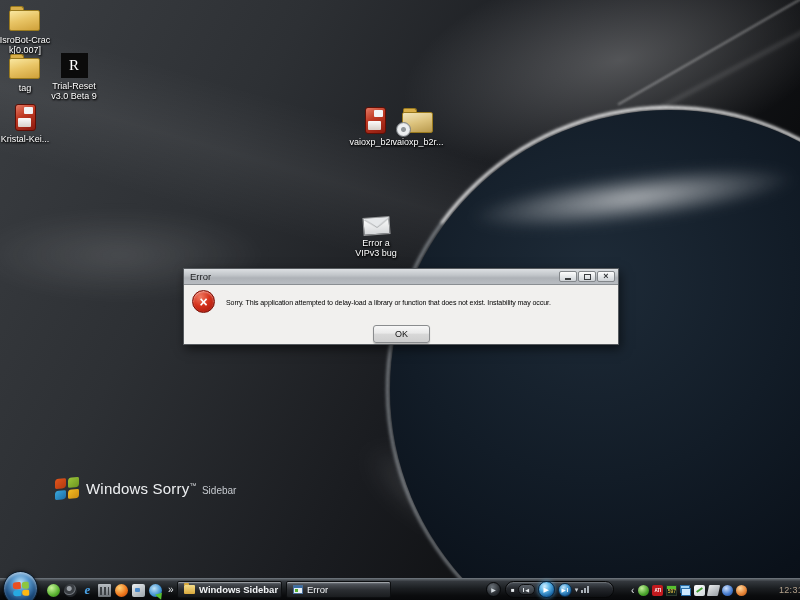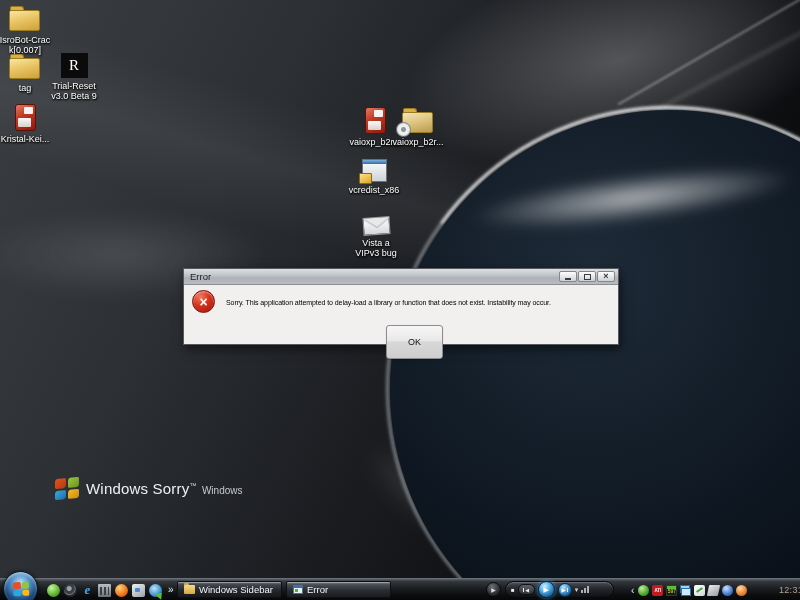--- a/index.html
+++ b/index.html
@@ -100,25 +100,25 @@
   .ctl .g-min { width:6px; height:2px; background:#3a3d40; margin-top:5px; }
   .ctl .g-max { width:7px; height:6px; border:1px solid #3a3d40; }
   .ctl.cls span { font-size:9px; font-weight:bold; color:#2f3235; line-height:1; }
   .err-ico { position:absolute; left:8px; top:21px; width:23px; height:23px; border-radius:50%;
           background:radial-gradient(circle at 35% 28%,#f07a62 0%,#d5311b 45%,#9c130a 100%);
           border:1px solid #7a0f06; box-shadow:inset 0 1px 2px rgba(255,255,255,.55);
           color:#fff; display:flex; align-items:center; justify-content:center;
           font-size:14px; font-weight:bold; }
   .dlg-msg { position:absolute; left:42px; top:29px; white-space:nowrap; font-size:8px;
           letter-spacing:-0.1px; color:#000; transform:scaleX(.88); transform-origin:0 0; }
-  .ok-btn { position:absolute; left:189px; top:56px; width:57px; height:34px;
+  .ok-btn { position:absolute; left:189px; top:56px; width:57px; height:18px;
           border:1px solid #8a8c8e; border-radius:3px;
           background:linear-gradient(#f7f7f7,#e9e9e9 45%,#d8d8d8 50%,#cecece);
           font-size:9px; color:#111; display:flex; align-items:center; justify-content:center;
-          box-shadow:0 1px 1px rgba(0,0,0,.25);margin-left:13px; }
+          box-shadow:0 1px 1px rgba(0,0,0,.25); }
 
   
   .taskbar { position:absolute; left:0; top:578px; width:800px; height:22px;
           background:linear-gradient(#5b6167 0%,#33373c 12%,#1b1e21 45%,#0b0c0e 78%,#07080a 100%);
           border-top:1px solid #697077; }
   .start-orb { position:absolute; left:3px; top:-8px; width:35px; height:35px; border-radius:50%;
           background:radial-gradient(circle at 50% 32%,#b9e0f7 0%,#5596cc 30%,#1c4a7b 62%,#0a1e33 100%);
           border:1px solid #0c1824;
           box-shadow:0 1px 4px rgba(0,0,0,.7), inset 0 2px 3px rgba(255,255,255,.55); }
   .start-flag { position:absolute; left:50%; top:50%; width:16px; height:14px;
@@ -143,21 +143,21 @@
   .qi-globe:after { content:""; position:absolute; right:-2px; bottom:-1px; width:0; height:0;
           border-left:4px solid transparent; border-right:4px solid transparent;
           border-top:6px solid #58c030; transform:rotate(-140deg); }
   .ql-chev { color:#e8ecef; font-size:10px; line-height:22px; margin-left:2px; }
 
   .tb-btn { position:absolute; top:2px; height:17px; border-radius:2px; border:1px solid #0d0f11;
           background:linear-gradient(#70767d 0%,#42464c 18%,#24272b 55%,#16181b 100%);
           box-shadow:inset 0 1px 0 rgba(255,255,255,.3);
           display:flex; align-items:center; gap:4px; padding:0 6px;
           color:#f2f4f6; font-size:9.5px; white-space:nowrap; overflow:hidden; }
-  .tb-btn.b1 { left:177px; width:105px; }
+  .tb-btn.b1 { left:177px; width:105px;font-weight:bold; }
   .tb-btn.b2 { left:286px; width:105px;
           background:linear-gradient(#7d838a 0%,#4a4e54 18%,#2a2d31 55%,#1a1c1f 100%); }
   .mfolder { width:11px; height:9px; position:relative; flex:0 0 auto;
           background:linear-gradient(#f4dc8a,#d8a83c); border-radius:1px; }
   .mfolder:before { content:""; position:absolute; left:0; top:-2px; width:5px; height:2px;
           background:#d8a83c; border-radius:1px 1px 0 0; }
   .mwin { width:10px; height:9px; position:relative; flex:0 0 auto;
           background:#e8f0f8; border:1px solid #4a6f9a; }
   .mwin:before { content:""; position:absolute; left:0; top:0; right:0; height:2px; background:#3a6ea5; }
   .mwin:after { content:""; position:absolute; left:1px; bottom:1px; width:3px; height:3px; background:#58b030; }
@@ -230,21 +230,21 @@
 
     <div class="brand">
       <div class="brand-flag">
         <span class="bf1"></span>
           <span class="bf2"></span>
           <span class="bf3"></span>
           <span class="bf4"></span>
       </div>
       <div>
         <span class="brand-text">Windows Sorry</span><span class="brand-tm">™</span>
-        <span class="brand-ed">Windows</span>
+        <span class="brand-ed">Sidebar</span>
       </div>
     </div>
   </div>
 
   <div class="dicon" style="left:-10px;top:2px">
     <div class="art">
         <div class="ifolder">
           <span class="tab"></span>
           <span class="body"></span>
         </div>
@@ -308,40 +308,28 @@
           <span class="tab"></span>
           <span class="body"></span>
           <span class="disc"></span>
         </div>
       </div>
     <div class="lbl">
         <span>vaioxp_b2r...</span>
         <span></span>
       </div>
   </div>
-  <div class="dicon" style="left:339px;top:152px">
-    <div class="art">
-        <div class="isetup">
-          <span class="bar"></span>
-          <span class="wiz"></span>
-        </div>
-      </div>
-    <div class="lbl">
-        <span>vcredist_x86</span>
-        <span></span>
-      </div>
-  </div>
   <div class="dicon" style="left:341px;top:205px">
     <div class="art">
         <div class="ienv">
           <span class="flap"></span>
         </div>
       </div>
     <div class="lbl">
-        <span>Vista a</span>
+        <span>Error a</span>
         <span>VIPv3 bug</span>
       </div>
   </div>
 
   <div class="dialog">
     <div class="dlg-title">
       <span class="dlg-title-text">Error</span>
       <div class="ctl min">
           <span class="g-min"></span>
         </div>

